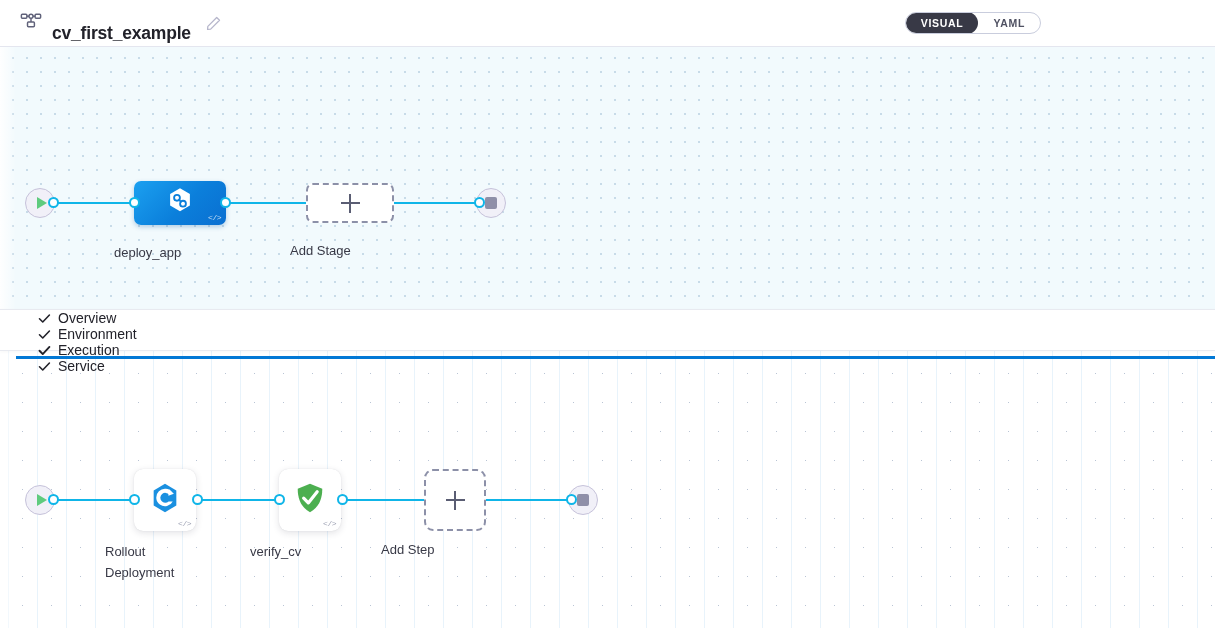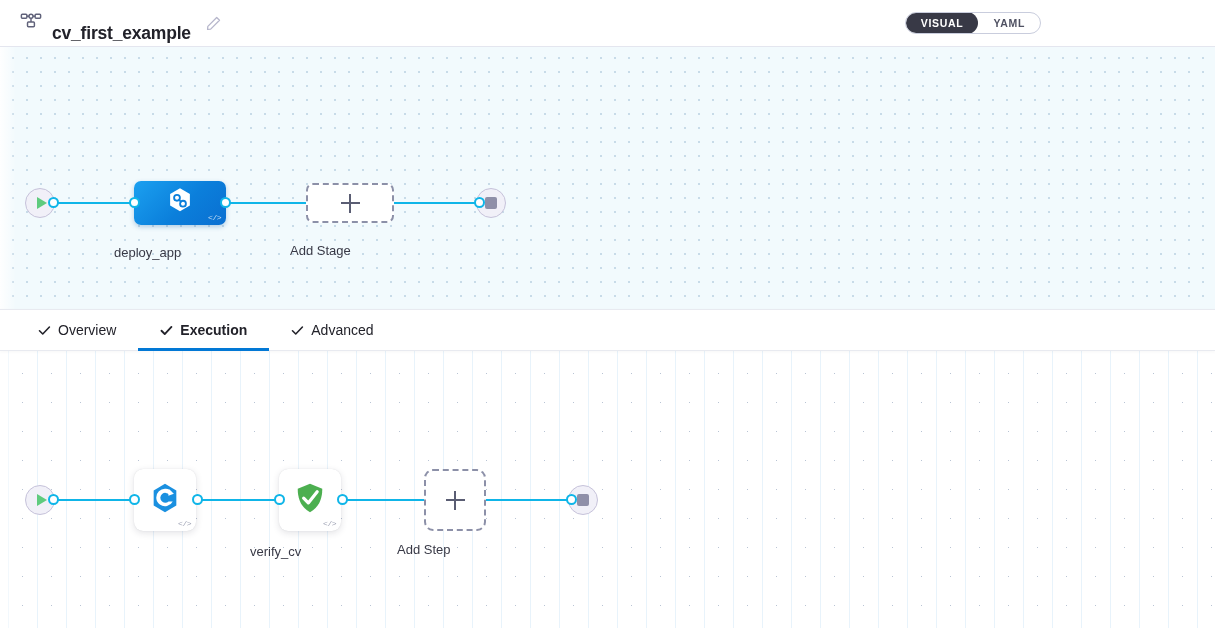--- a/index.html
+++ b/index.html
@@ -129,34 +129,35 @@
     width: 1215px;
     height: 42px;
     background: #ffffff;
     border-top: 1px solid #e8eaf0;
     border-bottom: 1px solid #e8eaf0;
     display: flex;
     align-items: stretch;
     padding-left: 16px;
     z-index: 20;
     box-shadow: 0 1px 3px rgba(40,41,61,0.04);
+    flex-direction: column;
   }
   .tab {
     display: flex;
     align-items: center;
     gap: 7px;
     padding: 0 22px;
     cursor: pointer;
     position: relative;
     font-size: 14px;
     color: #22222a;
     white-space: nowrap;
   }
   .tab .check { width: 13px; height: 13px; display: block; flex: 0 0 auto; }
-  .tab.active { font-weight: bold; }
+  .tab.active { font-weight: normal; }
   .tab.active::after {
     content: "";
     position: absolute;
     left: 0; right: 0; bottom: -1px;
     height: 3px;
     background: #0278d5;
   }
 
   
   .edge {
@@ -353,35 +354,43 @@
 
   <div class="tabbar">
     <div class="tab">
       <span class="check">
         <svg viewBox="0 0 14 14" width="13" height="13" fill="none" stroke="#22222a" stroke-width="1.7" stroke-linecap="round" stroke-linejoin="round">
             <path d="M1.6 7.3 L5.1 10.8 L12.3 3.2"></path>
           </svg>
       </span>
       <span>Overview</span>
     </div>
+    <div class="tab">
+      <span class="check">
+        <svg viewBox="0 0 14 14" width="13" height="13" fill="none" stroke="#22222a" stroke-width="1.7" stroke-linecap="round" stroke-linejoin="round">
+            <path d="M1.6 7.3 L5.1 10.8 L12.3 3.2"></path>
+          </svg>
+      </span>
+      <span>Environment</span>
+    </div>
     <div class="tab active">
       <span class="check">
         <svg viewBox="0 0 14 14" width="13" height="13" fill="none" stroke="#22222a" stroke-width="2" stroke-linecap="round" stroke-linejoin="round">
             <path d="M1.6 7.3 L5.1 10.8 L12.3 3.2"></path>
           </svg>
       </span>
       <span>Execution</span>
     </div>
     <div class="tab">
       <span class="check">
         <svg viewBox="0 0 14 14" width="13" height="13" fill="none" stroke="#22222a" stroke-width="1.7" stroke-linecap="round" stroke-linejoin="round">
             <path d="M1.6 7.3 L5.1 10.8 L12.3 3.2"></path>
           </svg>
       </span>
-      <span>Advanced</span>
+      <span>Service</span>
     </div>
   </div>
 
   <div class="canvas canvas-bottom">
 
     <div class="edge" style="left:54px;  top:148px; width:84px;"></div>
     <div class="edge" style="left:196px; top:148px; width:88px;"></div>
     <div class="edge" style="left:340px; top:148px; width:88px;"></div>
     <div class="edge" style="left:486px; top:148px; width:86px;"></div>
 
@@ -395,38 +404,40 @@
         <svg viewBox="0 0 36 36" width="34" height="34">
           <path d="M18 3 L30 10 L30 26 L18 33 L6 26 L6 10 Z" fill="#1a90e0"></path>
           <path d="M25.5 12.2 A9.2 9.2 0 1 0 26.2 21.6 L21.8 21.6 A5.2 5.2 0 1 1 22.4 14.6 Z" fill="#ffffff"></path>
           <path d="M22.0 8.6 L27.4 13.6 L21.6 15.6 Z" fill="#ffffff"></path>
         </svg>
       </span>
       <span class="code-glyph">&lt;/&gt;</span>
     </div>
     <div class="dot" style="left:129px; top:143px;"></div>
     <div class="dot" style="left:192px; top:143px;"></div>
+    <div class="node-label" style="left:105px; top:190px; width:120px;">Rollout
+Deployment</div>
 
     <div class="step-card" style="left:279px; top:118px;">
       <span>
         <svg viewBox="0 0 36 36" width="34" height="34">
           <path d="M18 3 L31 8.2 C31 19 27.5 27.8 18 33 C8.5 27.8 5 19 5 8.2 Z" fill="#4caf50"></path>
           <path d="M11.3 18.2 L16.2 23.2 L25.6 11.4" fill="none" stroke="#ffffff" stroke-width="3.4" stroke-linecap="round" stroke-linejoin="round"></path>
         </svg>
       </span>
       <span class="code-glyph">&lt;/&gt;</span>
     </div>
     <div class="dot" style="left:274px; top:143px;"></div>
     <div class="dot" style="left:337px; top:143px;"></div>
     <div class="node-label" style="left:250px; top:190px; width:120px;">verify_cv</div>
 
     <div class="add-box add-step-box" style="left:424px; top:118px;">
       <span class="plus-glyph"></span>
     </div>
-    <div class="node-label" style="left:397px; top:188px; width:120px;">Add Step</div>
+    <div class="node-label" style="left:381px; top:188px; width:120px;">Add Step</div>
 
     <div class="dot" style="left:566px; top:143px;"></div>
     <div class="terminal" style="left:568px; top:134px;">
       <span class="stop-sq"></span>
     </div>
   </div>
 
 </div>
 
 </body></html>

